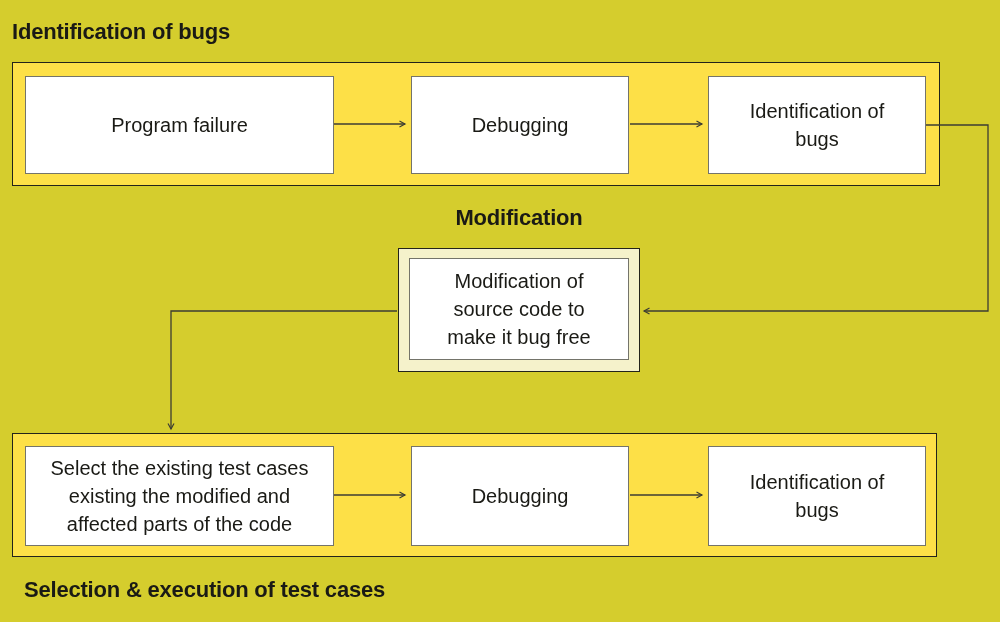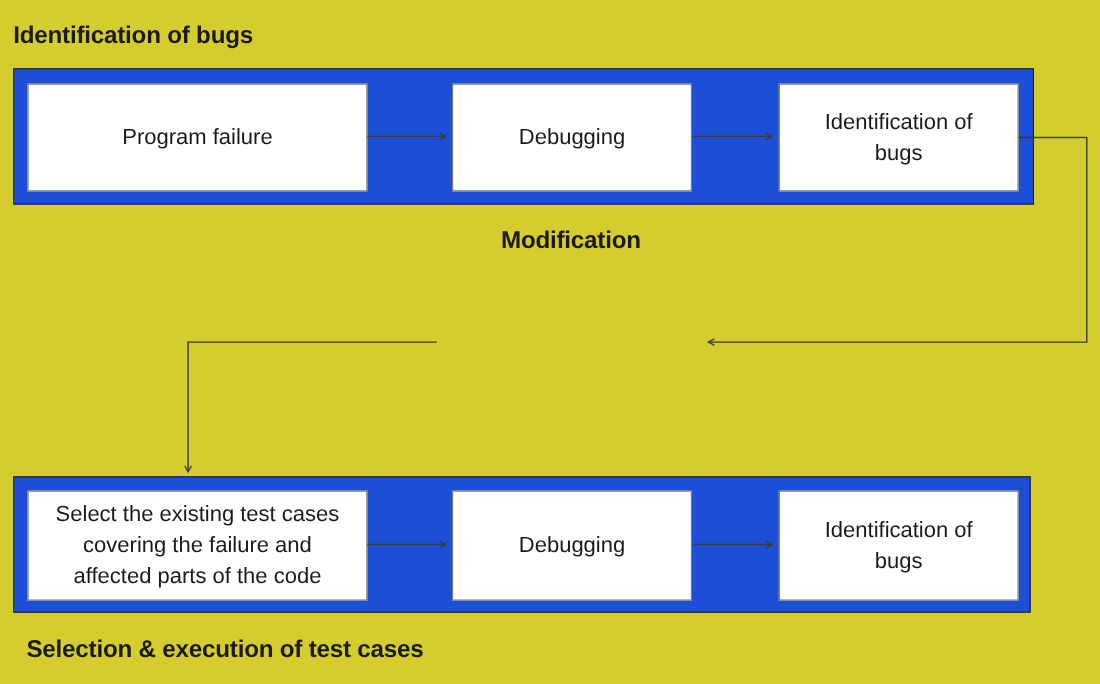--- a/index.html
+++ b/index.html
@@ -24,21 +24,21 @@
     color: #1a1a15;
     line-height: 1.2;
     letter-spacing: -0.2px;
     white-space: nowrap;
   }
   .heading-top { left: 12px; top: 19px; }
   .heading-mid { left: 398px; top: 205px; width: 242px; text-align: center; }
   .heading-bottom { left: 24px; top: 577px; }
   .panel {
     position: absolute;
-    background: #1d4ed8;
+    background: #fde047;
     border: 1.5px solid #23231b;
     box-sizing: border-box;
   }
   .panel-top { left: 12px; top: 62px; width: 928px; height: 124px; }
   .panel-bottom { left: 12px; top: 433px; width: 925px; height: 124px; }
   .mid-container {
     position: absolute;
     left: 398px; top: 248px; width: 242px; height: 124px;
     background: #f5f2cb;
     border: 1.5px solid #23231b;
@@ -93,25 +93,32 @@
       <span class="box-label">Debugging</span>
     </div>
     <div class="box box-a3" style="left:695px; top:13px;">
       <span class="box-label">Identification of
 bugs</span>
     </div>
   </div>
 
   <div class="heading heading-mid">Modification</div>
 
+  <div class="mid-container">
+    <div class="box box-mid">
+      <span class="box-label">Modification of
+source code to
+make it bug free</span>
+    </div>
+  </div>
 
   <div class="panel panel-bottom">
     <div class="box box-b1" style="left:12px; top:12px;">
       <span class="box-label">Select the existing test cases
-covering the failure and
+existing the modified and
 affected parts of the code</span>
     </div>
     <div class="box box-b2" style="left:398px; top:12px;">
       <span class="box-label">Debugging</span>
     </div>
     <div class="box box-b3" style="left:695px; top:12px;">
       <span class="box-label">Identification of
 bugs</span>
     </div>
   </div>

